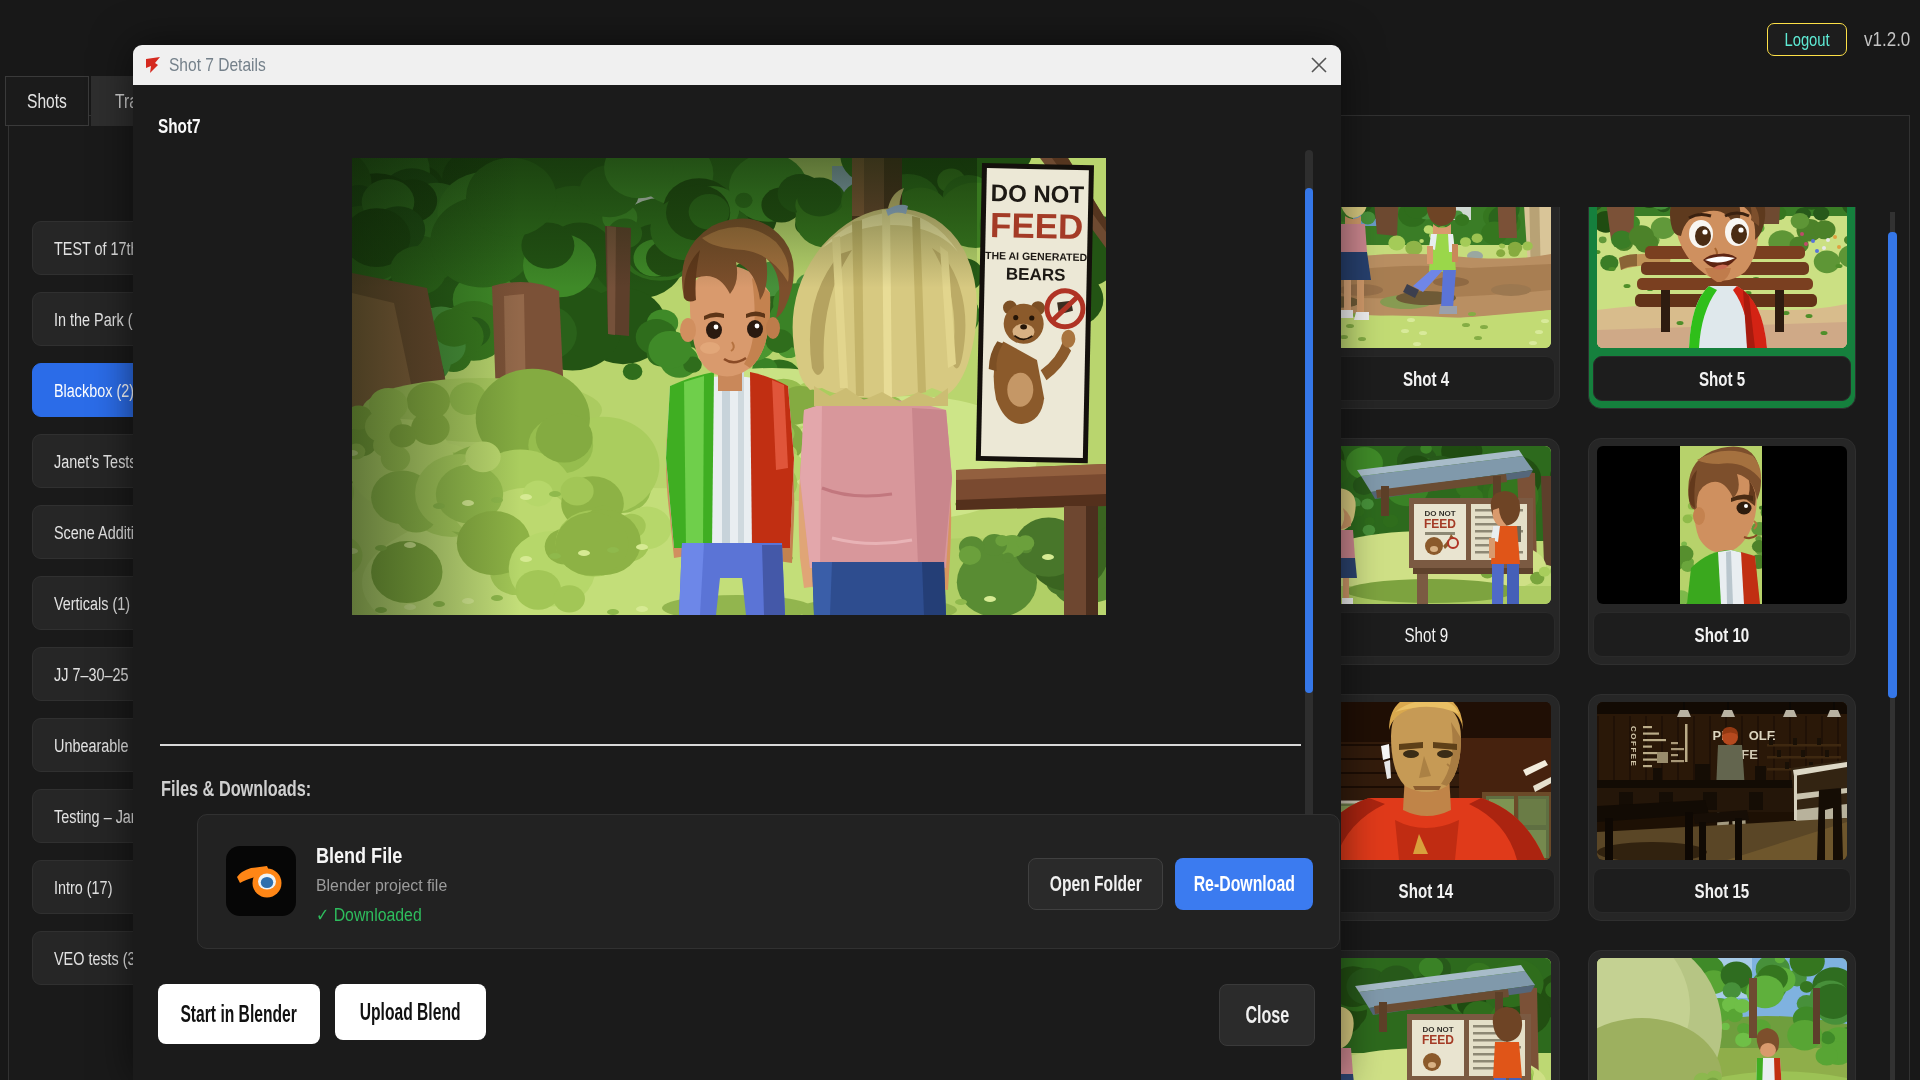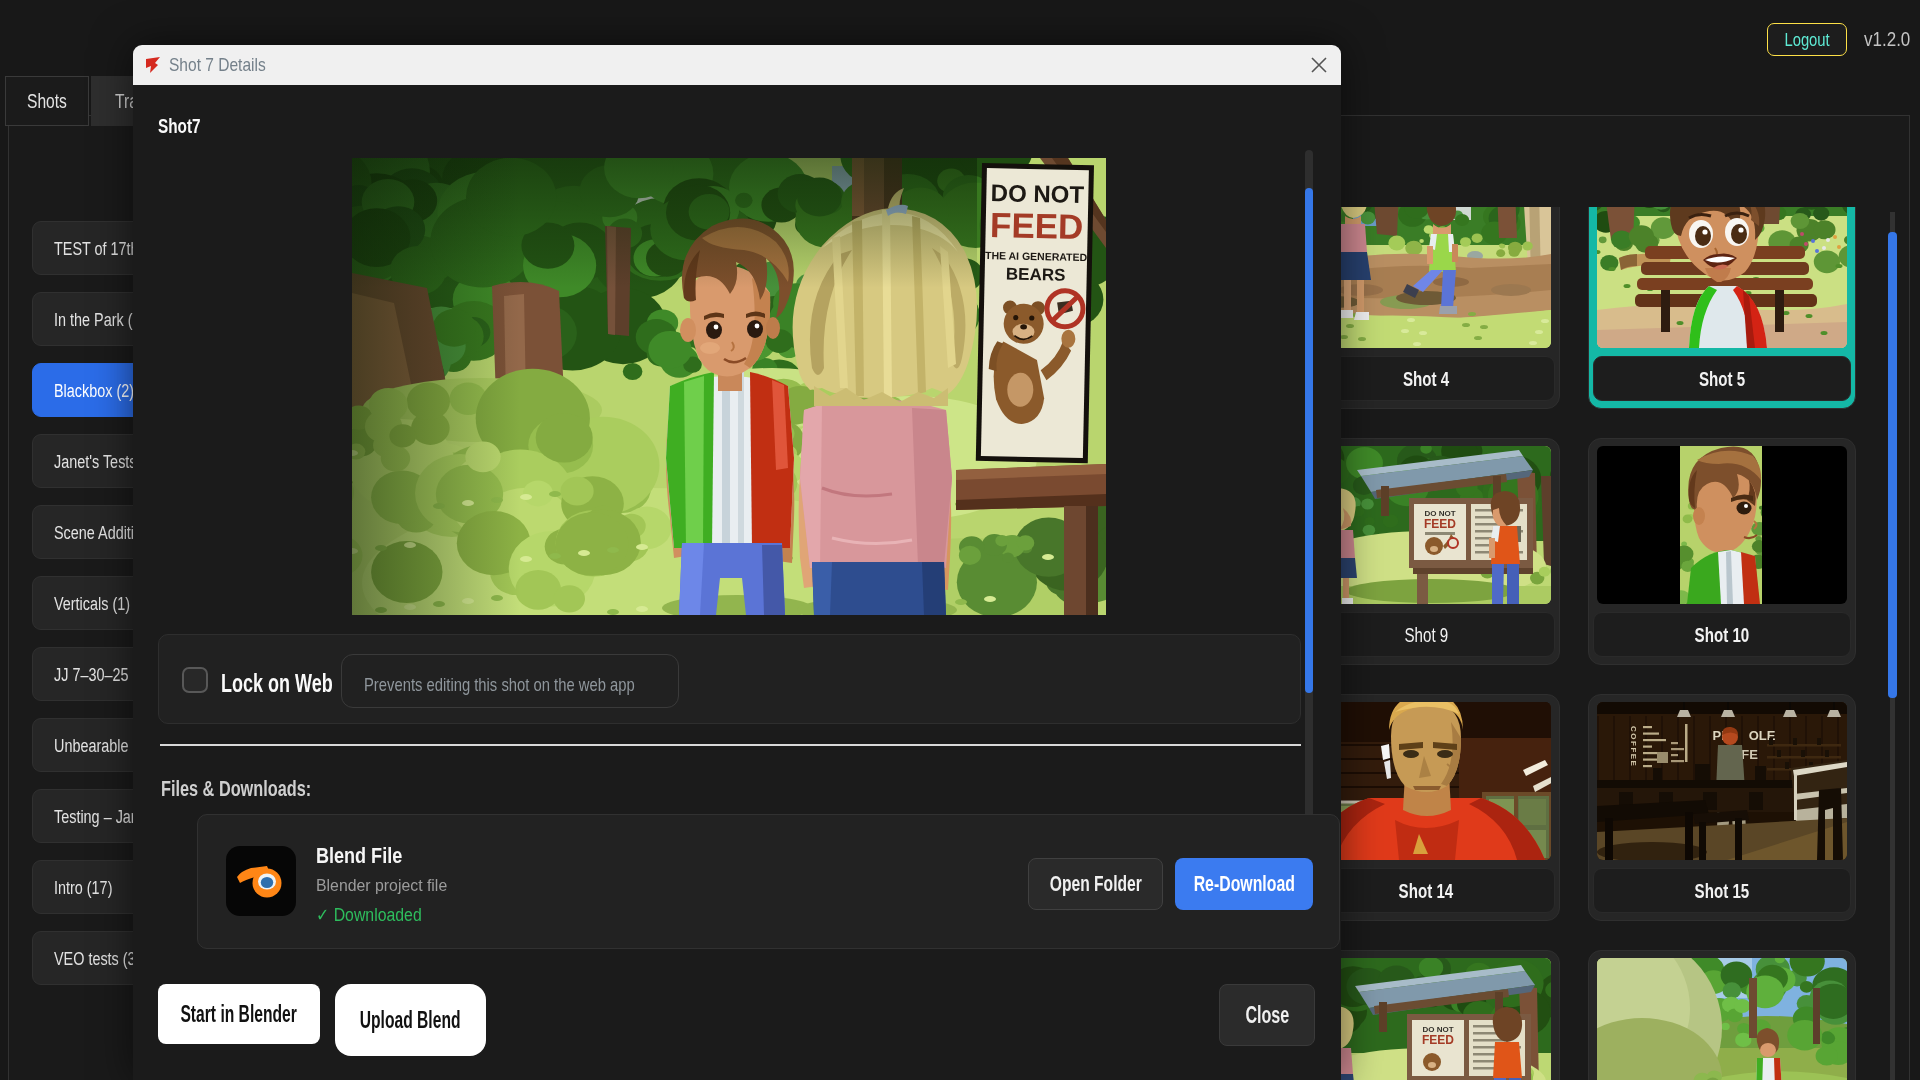--- a/index.html
+++ b/index.html
@@ -144,21 +144,21 @@
               <rect x="151" y="54" width="6" height="18" fill="#c9885a"></rect>
               <path d="M130 80 L142 80 L122 102 L112 96 Z" fill="#6f86e8"></path>
               <path d="M142 80 L155 80 L152 118 L140 118 Z" fill="#5b74d6"></path>
               <path d="M106 94 L118 100 L114 108 L102 102 Z" fill="#3c3f4e"></path>
               <path d="M139 116 L156 116 L156 124 L138 124 Z" fill="#9aa0ac"></path>
             </svg></div>
     <div class="abs ctr" style="left:4px; top:173px; width:258px; height:45px; background:#1d1d1d; border:1px solid #2a2a2a; border-radius:9px; color:#f2f2f2; font-size:21px; font-weight:bold;">
             <span style="transform:scaleX(0.72);">Shot 4</span>
           </div>
   </div>
-        <div class="abs" style="left:308px; top:0px; width:268px; height:227px; background:#14b8a6; border:1px solid #2f2f2f; border-radius:13px;">
+        <div class="abs" style="left:308px; top:0px; width:268px; height:227px; background:#15803d; border:1px solid #2f2f2f; border-radius:13px;">
     <div class="abs" style="left:8px; top:7px; width:250px; height:158px; border-radius:6px; overflow:hidden;"><svg width="250" height="158" viewBox="0 0 250 158">
               <rect x="0" y="0" width="250" height="158" fill="#cbe083"></rect>
               <rect x="0" y="0" width="250" height="26" fill="#3a7d26"></rect>
               <ellipse cx="66.4" cy="16.0" rx="7.1" ry="6.2" fill="#27591a"></ellipse>
               <ellipse cx="33.1" cy="33.0" rx="9.9" ry="8.6" fill="#3f8a28"></ellipse>
               <ellipse cx="8.9" cy="31.9" rx="12.4" ry="10.8" fill="#1f4c11"></ellipse>
               <ellipse cx="-4.7" cy="11.7" rx="11.0" ry="9.6" fill="#27591a"></ellipse>
               <ellipse cx="29.4" cy="10.7" rx="8.1" ry="7.0" fill="#3f8a28"></ellipse>
               <ellipse cx="16.7" cy="-0.2" rx="4.4" ry="3.8" fill="#1f4c11"></ellipse>
               <ellipse cx="16.5" cy="5.7" rx="14.3" ry="12.4" fill="#27591a"></ellipse>
@@ -1210,27 +1210,20 @@
             </linearGradient>
           </defs>
           <rect x="0" y="0" width="625" height="260" fill="url(#vgTop)"></rect>
           <rect x="0" y="0" width="420" height="457" fill="url(#vgL)"></rect>
         </svg>
     </div>
 
     <div class="abs" style="left:1172px; top:105px; width:8px; height:798px; background:#2e2e2e; border-radius:4px;"></div>
     <div class="abs" style="left:1172px; top:143px; width:8px; height:505px; background:#3577e8; border-radius:4px;"></div>
 
-    <div class="abs" style="left:25px; top:589px; width:1143px; height:90px; background:#212121; border:1px solid #2e2e2e; border-radius:10px;">
-      <div class="abs" style="left:23px; top:32px; width:26px; height:26px; background:#282828; border:2px solid #585858; border-radius:7px;"></div>
-      <div class="abs tx" style="left:62px; top:34px; font-size:25px; font-weight:bold; color:#fafafa; transform:scaleX(0.72);">Lock on Web</div>
-      <div class="abs" style="left:182px; top:19px; width:338px; height:54px; border:1px solid #3a3a3a; border-radius:12px;">
-        <div class="abs tx" style="left:22px; top:19px; font-size:18.5px; color:#8f969c; transform:scaleX(0.8);">Prevents editing this shot on the web app</div>
-      </div>
-    </div>
 
     <div class="abs" style="left:27px; top:699px; width:1141px; height:2px; background:#d8d8d8;"></div>
 
     <div class="abs tx" style="left:28px; top:731px; font-size:22px; font-weight:bold; color:#cfcfcf; transform:scaleX(0.74);">Files &amp; Downloads:</div>
 
     <div class="abs" style="left:25px; top:769px; width:1143px; height:135px; background:#222222; border:1px solid #313131; border-radius:10px;margin-left:39px;">
       <div class="abs" style="left:28px; top:31px; width:70px; height:70px; background:#060606; border-radius:14px;">
         <svg class="abs" style="left:11px; top:15px;" width="48" height="40" viewBox="0 0 48 40" id="blenderlogo">
             <path d="M0 16 Q4 10 14 7 L30 5 L33 12 L18 16 Q8 19 3 22 Z" fill="#ff8616"></path>
             <circle cx="30" cy="22" r="14.5" fill="#ff8616"></circle>
@@ -1245,21 +1238,21 @@
           <span style="transform:scaleX(0.71);">Open Folder</span>
         </div>
       <div class="abs ctr" style="left:977px; top:43px; width:138px; height:52px; background:#3b7bf0; border-radius:8px; color:#fff; font-size:22px; font-weight:bold;">
           <span style="transform:scaleX(0.72);">Re-Download</span>
         </div>
     </div>
 
     <div class="abs ctr" style="left:25px; top:939px; width:162px; height:60px; background:#fff; border-radius:8px; color:#111; font-size:23px; font-weight:bold;">
         <span style="transform:scaleX(0.68);">Start in Blender</span>
       </div>
-    <div class="abs ctr" style="left:202px; top:939px; width:151px; height:72px; background:#fff; border-radius:16px; color:#111; font-size:23px; font-weight:bold;">
+    <div class="abs ctr" style="left:202px; top:939px; width:151px; height:56px; background:#fff; border-radius:8px; color:#111; font-size:23px; font-weight:bold;">
         <span style="transform:scaleX(0.68);">Upload Blend</span>
       </div>
     <div class="abs ctr" style="left:1086px; top:939px; width:96px; height:62px; background:#2b2b2b; border:1px solid #3a3a3a; border-radius:8px; color:#f0f0f0; font-size:23px; font-weight:bold;">
         <span style="transform:scaleX(0.7);">Close</span>
       </div>
   </div>
 
 </div>
 
 </body></html>

